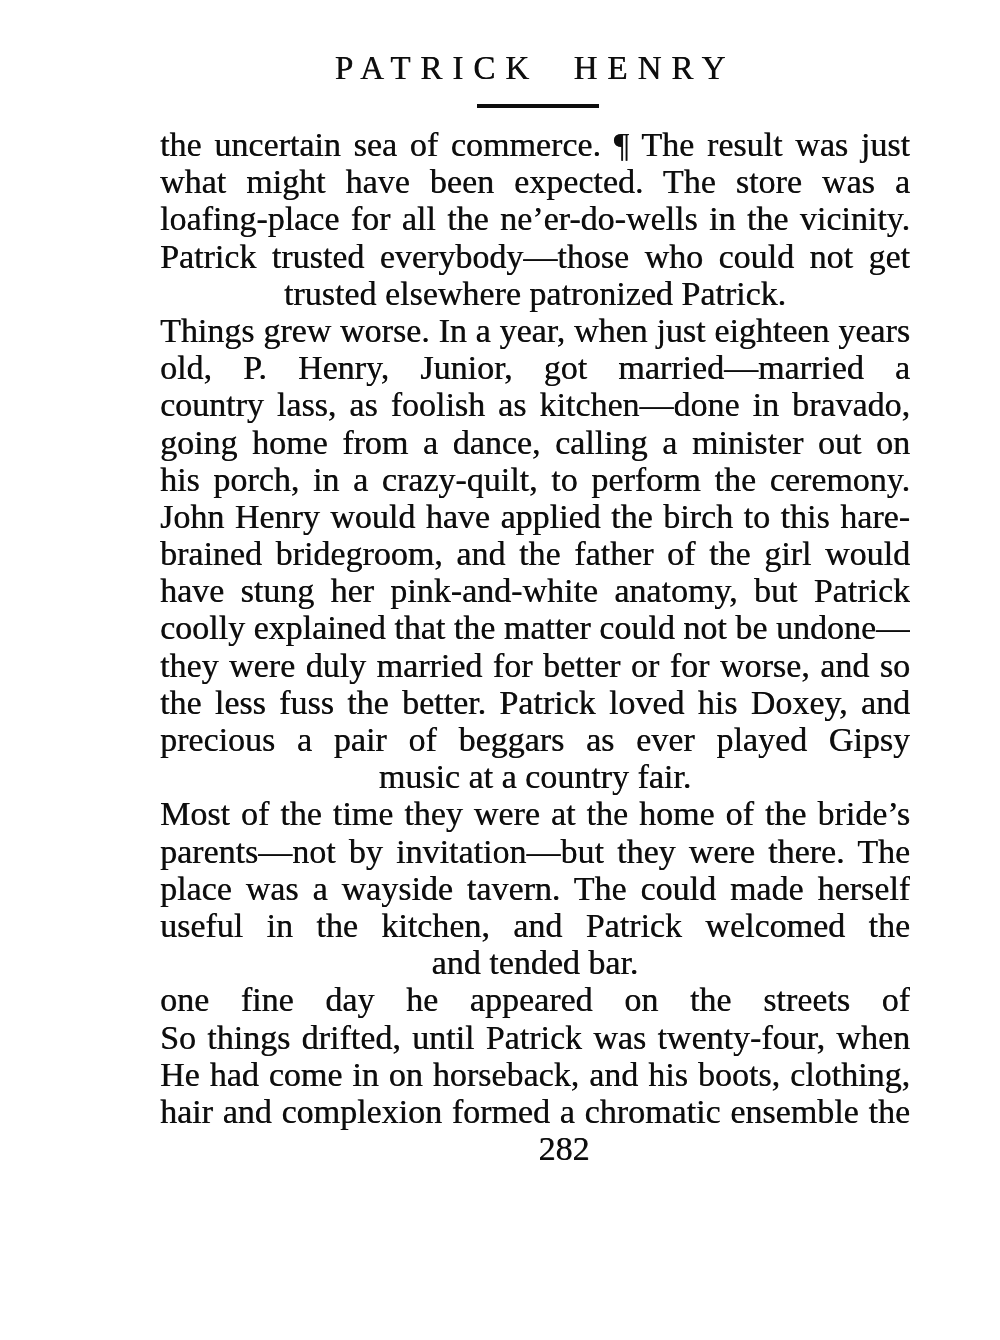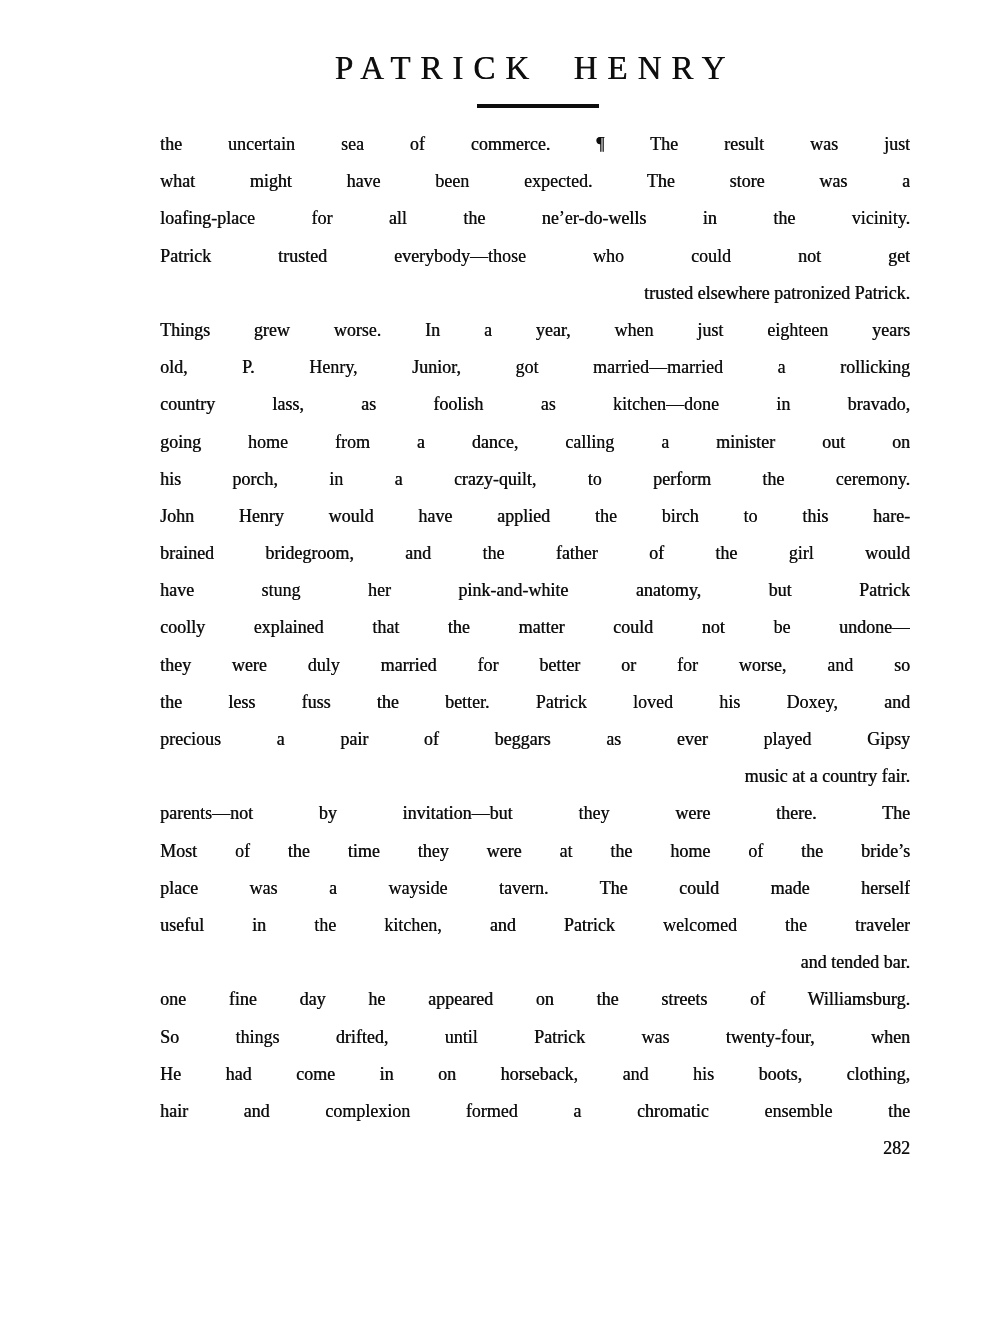--- a/index.html
+++ b/index.html
@@ -35,33 +35,33 @@
     background: #0d0d0d;
     margin: 16px auto 0 auto;
     transform: translateX(3px);
   }
   .body-text {
     margin-top: 18px;
   }
   .ln {
     height: 37.2px;
     line-height: 37.2px;
-    font-size: 18px;
+    font-size: 34px;
     text-align: justify;
     overflow: hidden;
     text-shadow: 0.4px 0 0 rgba(13,13,13,0.8);
   }
   .ln.fill::after {
     content: "";
     display: inline-block;
     width: 100%;
     height: 0;
   }
   .ln.last {
-    text-align: right;
+    text-align: center;
   }
   .page-number {
     padding-left: 58px;
     text-align: left;
   }
 </style>
 </head>
 <body>
 
 <div class="page">
@@ -83,22 +83,22 @@
       <div class="ln fill">going home from a dance, calling a minister out on</div>
       <div class="ln fill">his porch, in a crazy-quilt, to perform the ceremony.</div>
       <div class="ln fill">John Henry would have applied the birch to this hare-</div>
       <div class="ln fill">brained bridegroom, and the father of the girl would</div>
       <div class="ln fill">have stung her pink-and-white anatomy, but Patrick</div>
       <div class="ln fill">coolly explained that the matter could not be undone—</div>
       <div class="ln fill">they were duly married for better or for worse, and so</div>
       <div class="ln fill">the less fuss the better. Patrick loved his Doxey, and</div>
       <div class="ln fill">precious a pair of beggars as ever played Gipsy</div>
       <div class="ln last">music at a country fair.</div>
+      <div class="ln fill">Most of the time they were at the home of the bride’s</div>
       <div class="ln fill">parents—not by invitation—but they were there. The</div>
-      <div class="ln fill">Most of the time they were at the home of the bride’s</div>
       <div class="ln fill">place was a wayside tavern. The could made herself</div>
       <div class="ln fill">useful in the kitchen, and Patrick welcomed the traveler</div>
       <div class="ln last">and tended bar.</div>
       <div class="ln fill">one fine day he appeared on the streets of Williamsburg.</div>
       <div class="ln fill">So things drifted, until Patrick was twenty-four, when</div>
       <div class="ln fill">He had come in on horseback, and his boots, clothing,</div>
       <div class="ln fill">hair and complexion formed a chromatic ensemble the</div>
       <div class="ln last page-number">282</div>
     </div>
 

